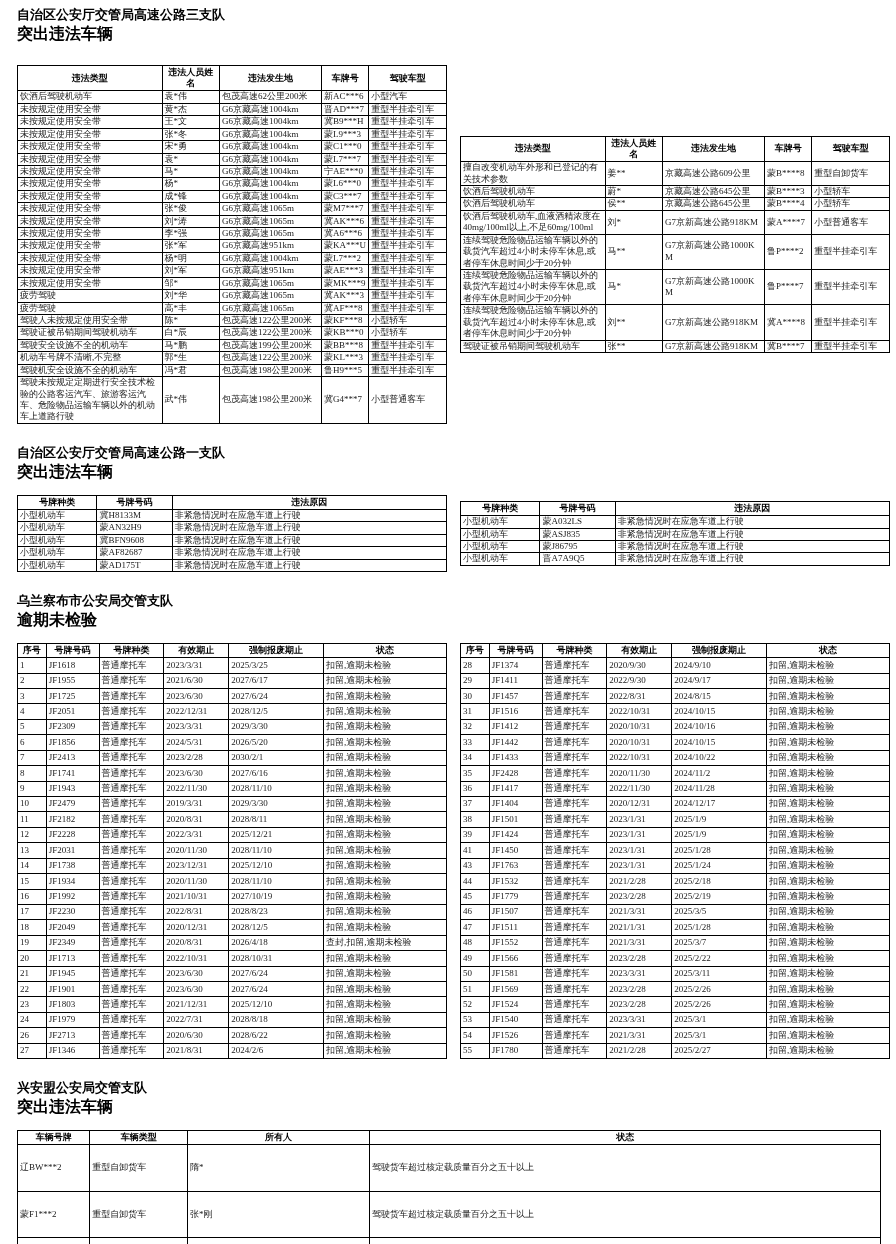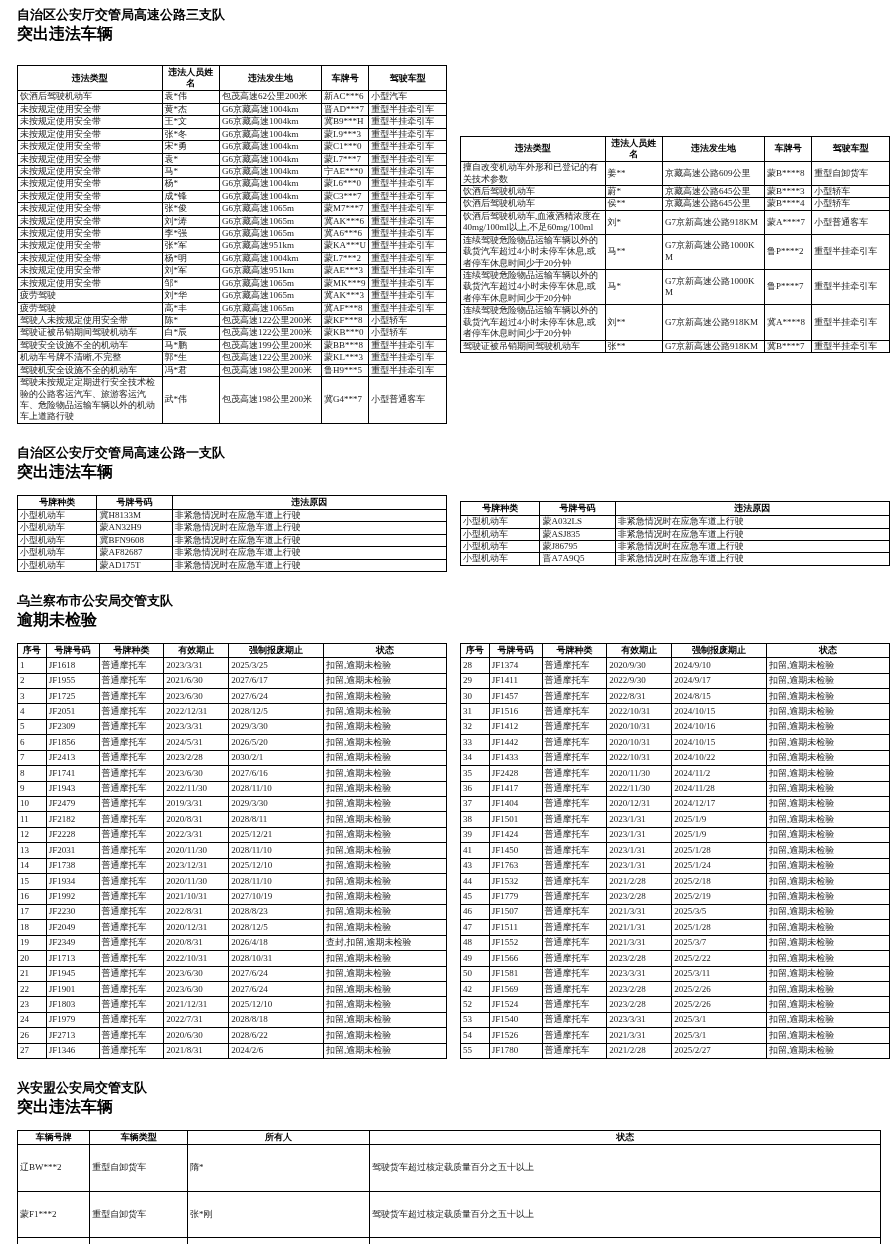--- a/index.html
+++ b/index.html
@@ -803,21 +803,21 @@
             </tr>
             <tr>
               <td>50</td>
               <td>JF1581</td>
               <td>普通摩托车</td>
               <td>2023/3/31</td>
               <td>2025/3/11</td>
               <td>扣留,逾期未检验</td>
             </tr>
             <tr>
-              <td>42</td>
+              <td>51</td>
               <td>JF1569</td>
               <td>普通摩托车</td>
               <td>2023/2/28</td>
               <td>2025/2/26</td>
               <td>扣留,逾期未检验</td>
             </tr>
             <tr>
               <td>52</td>
               <td>JF1524</td>
               <td>普通摩托车</td>

